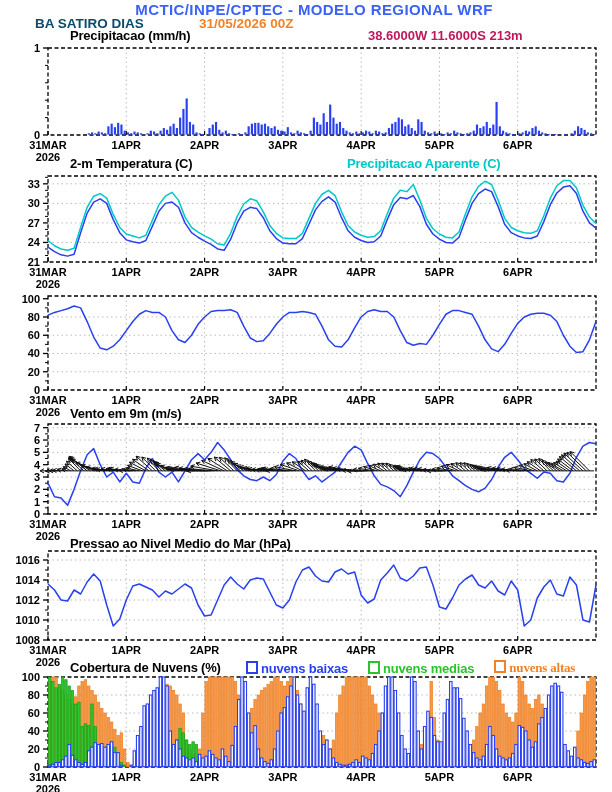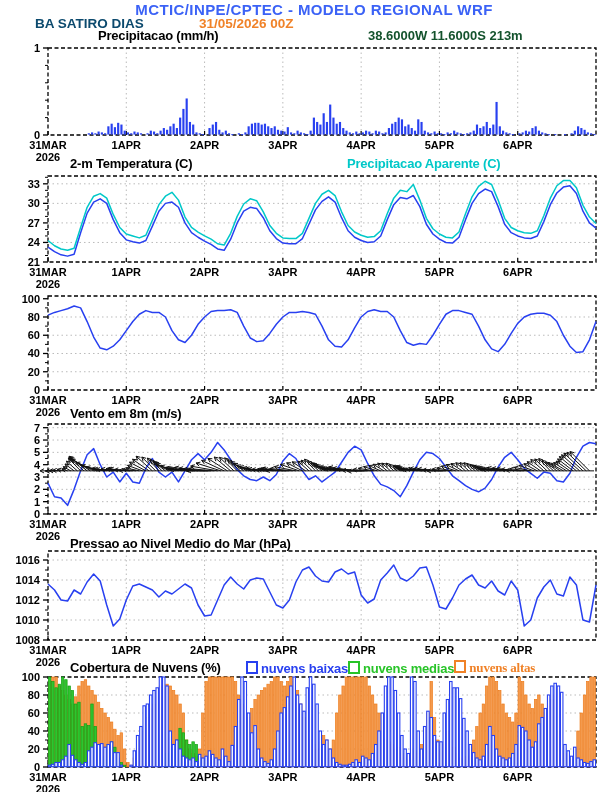--- a/index.html
+++ b/index.html
@@ -3,30 +3,30 @@
 <meta charset="utf-8">
 <style>
   html,body{margin:0;padding:0;background:#ffffff;}
   .page{position:relative;width:612px;height:792px;background:#fff;overflow:hidden;
         font-family:"Liberation Sans",sans-serif;font-weight:bold;}
   svg{position:absolute;left:0;top:0;}
   .abs{position:absolute;white-space:nowrap;}
   .hdr1{left:8px;top:1px;width:612px;text-align:center;color:#3b62f6;font-size:15px;letter-spacing:.4px;}
   .station{left:35px;top:16px;color:#0c4a6e;font-size:13.5px;text-align:center;}
   .dt{left:199px;top:16px;color:#f08228;font-size:13.5px;}
-  .coords{left:368px;top:28px;color:#14532d;font-size:13px;}
+  .coords{left:368px;top:28px;color:#be185d;font-size:13px;}
   .ptitle{color:#000;font-size:13px;letter-spacing:-.2px;}
-  .t0{left:70px;top:28px;margin-left:28px;}
+  .t0{left:70px;top:28px;}
   .t1{left:70px;top:156px;text-align:right;}
   .t1b{left:347px;top:156px;color:#00c8c8;}
   .t2{left:70px;top:280px;}
   .t3{left:70px;top:406px;}
   .t4{left:70px;top:536px;}
   .t5{left:70px;top:660px;}
-  .legend{left:246px;top:660px;display:flex;align-items:center;gap:0;font-size:13px;letter-spacing:-.2px;text-align:right;}
+  .legend{left:246px;top:660px;display:flex;align-items:center;gap:20px;font-size:13px;letter-spacing:-.2px;text-align:right;}
   .sq{display:inline-block;width:8px;height:9px;border:2px solid;background:#fff;margin-right:3px;vertical-align:-1px;}
   .lb{color:#2840f0;} .lg{color:#28c428;} .lo{color:#f08228;font-family:Liberation Serif, serif;}
   .sq-b{border-color:#2840f0;} .sq-g{border-color:#28c428;} .sq-o{border-color:#f08228;}
 </style>
 </head>
 <body>
 
 <div class="page">
   <svg id="plot" width="612" height="792">
       <line x1="48" y1="131" x2="48" y2="135" stroke="#000" stroke-width="1.2"></line>
@@ -1307,21 +1307,21 @@
       <rect x="593.0880952380952" y="759.8" width="2.461904761904762" height="6.900000000000046" fill="#ffffff" stroke="#2840f0" stroke-width="1.1"></rect>
     </svg>
   <div class="abs hdr1">MCTIC/INPE/CPTEC - MODELO REGIONAL WRF</div>
   <span class="abs station">BA SATIRO DIAS</span>
   <span class="abs dt">31/05/2026 00Z</span>
   <span class="abs coords">38.6000W 11.6000S 213m</span>
 
   <span class="abs ptitle t0">Precipitacao (mm/h)</span>
   <span class="abs ptitle t1">2-m Temperatura (C)</span>
   <span class="abs ptitle t1b">Precipitacao Aparente (C)</span>
-  <span class="abs ptitle t3">Vento em 8m (m/s)</span>
+  <span class="abs ptitle t3">Vento em 9m (m/s)</span>
   <span class="abs ptitle t5">Cobertura de Nuvens (%)</span>
   <span class="abs ptitle t4">Pressao ao Nivel Medio do Mar (hPa)</span>
 
   <div class="abs legend">
     <span><span class="sq sq-b"></span><span class="lb">nuvens baixas</span></span>
     <span><span class="sq sq-g"></span><span class="lg">nuvens medias</span></span>
     <span><span class="sq sq-o"></span><span class="lo">nuvens altas</span></span>
   </div>
 </div>
 

